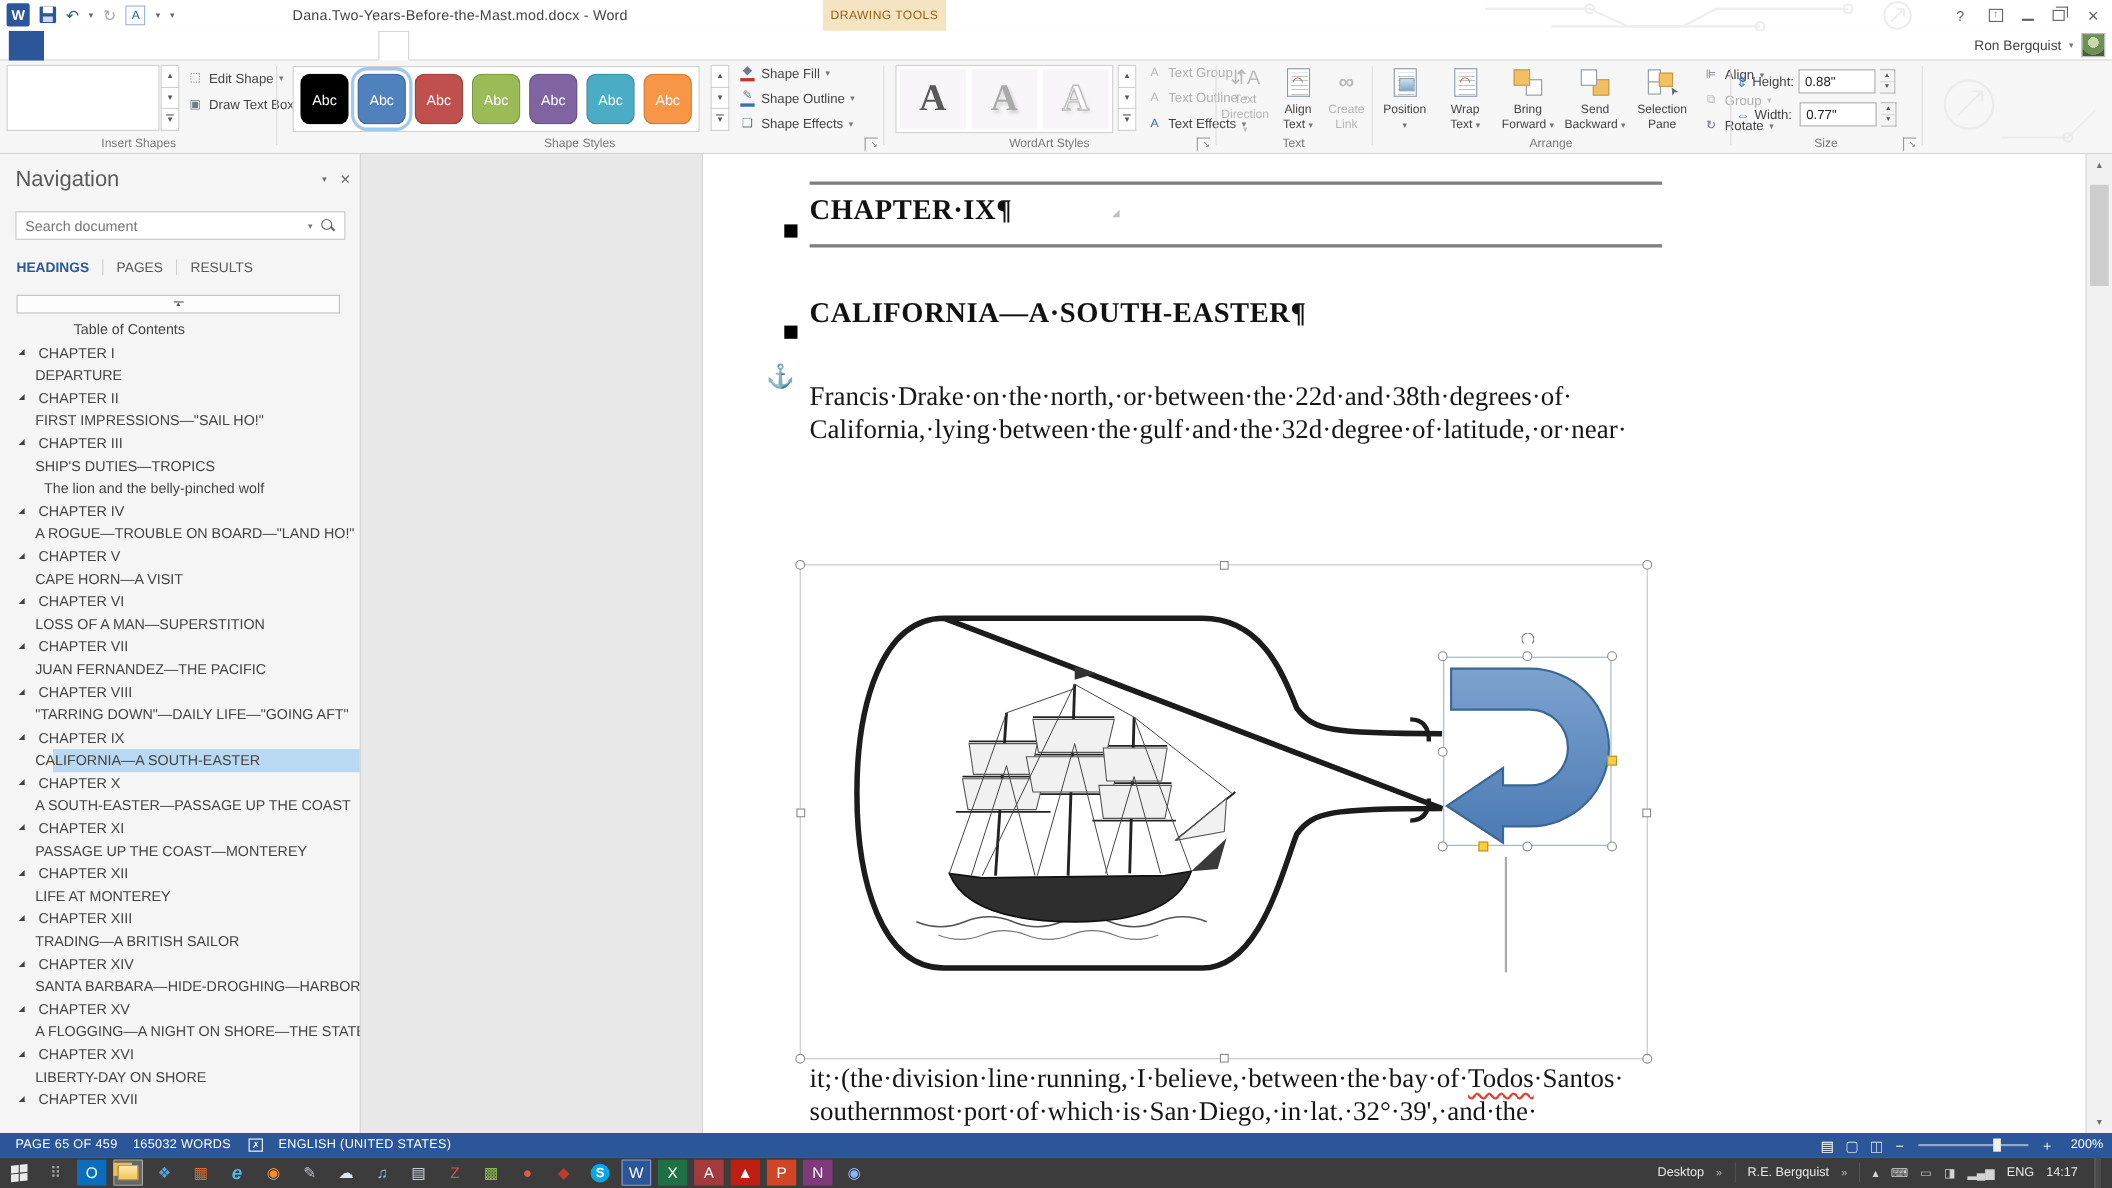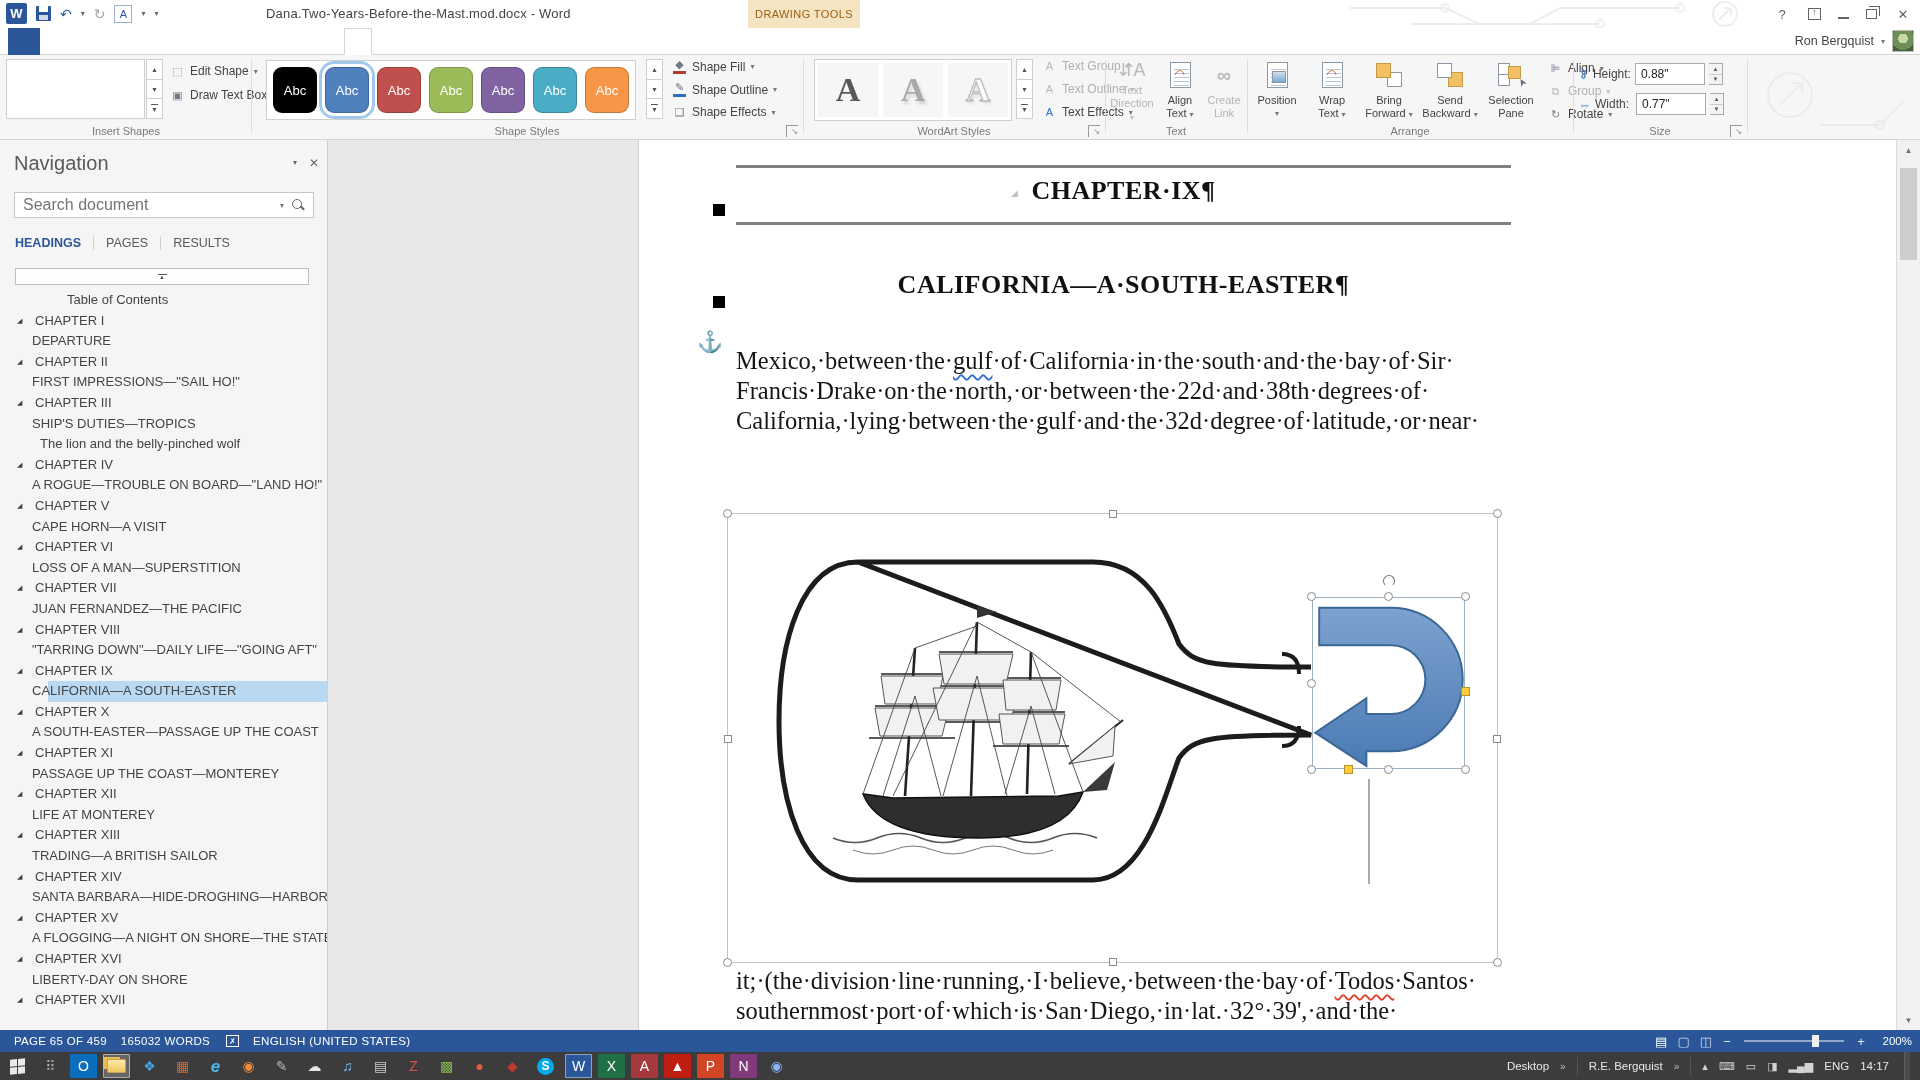--- a/index.html
+++ b/index.html
@@ -80,21 +80,21 @@
   .sizebox{width:70px;height:22px;background:#fff;border:1px solid #ababab;font-size:12px;color:#222;display:flex;align-items:center;padding-left:5px}
   .spin{display:flex;flex-direction:column;width:14px;height:22px;border:1px solid #ababab;border-left:none}
   .spin b{flex:1;font-size:6px;color:#555;display:flex;align-items:center;justify-content:center;background:#f3f3f3}
   .spin b:first-child{border-bottom:1px solid #ccc}
   
   #navpane{position:absolute;left:0;top:140px;width:328px;height:890px;background:#f5f5f5;border-right:1px solid #cfcfcf;z-index:5}
   #nav-title{position:absolute;left:14px;top:12px;font-size:20px;color:#5a5a5a;font-weight:400}
   #nav-close{position:absolute;right:8px;top:16px;font-size:12px;color:#666}
   #nav-pin{position:absolute;right:30px;top:18px;font-size:8px;color:#666}
   #nav-search{position:absolute;left:14px;top:52px;width:300px;height:26px;background:#fff;border:1px solid #c6c6c6;display:flex;align-items:center}
-  #nav-search input{flex:1;border:none;outline:none;font-size:16px;color:#555;padding:0 8px;font-family:"Liberation Sans",sans-serif;background:transparent}
+  #nav-search input{flex:1;border:none;outline:none;font-size:13px;color:#555;padding:0 8px;font-family:"Liberation Sans",sans-serif;background:transparent}
   .mag{width:13px;height:13px;position:relative;margin-right:8px}
   .mag::before{content:"";position:absolute;left:0;top:0;width:8px;height:8px;border:1.6px solid #666;border-radius:50%}
   .mag::after{content:"";position:absolute;left:8px;top:8px;width:5px;height:1.6px;background:#666;transform:rotate(45deg)}
   #nav-tabs{position:absolute;left:15px;top:96px;display:flex;gap:0;font-size:12.5px;color:#595959;align-items:center}
   #nav-tabs .ntab{padding:0 12px 6px 0}
   #nav-tabs .ntab.on{color:#2b579a;font-weight:bold}
   #nav-tabs .nsep{width:1px;height:14px;background:#d0d0d0;margin:0 12px 6px 0}
   #jumpbar{position:absolute;left:15px;top:128px;width:294px;height:17px;border:1px solid #c0c0c0;background:#fdfdfd;display:flex;align-items:center;justify-content:center;flex-direction:column}
   #jumpbar .t{width:9px;border-top:1.5px solid #555}
   #jumpbar .a{font-size:6px;color:#555;line-height:5px}
@@ -105,21 +105,21 @@
   .navitem.lvl1 .tri{display:inline}
   .navitem.lvl2{padding-left:32px}
   .navitem.lvl3{padding-left:40px}
   .navitem.toc{padding-left:67px}
   .navitem.sel{background:linear-gradient(to right,transparent 48px,#b9d8f1 48px)}
   
   #canvas{position:absolute;left:328px;top:140px;width:1568px;height:890px;background:#e8e8e8}
   #page{position:absolute;left:638px;top:140px;width:1258px;height:890px;background:#fff;border-left:1px solid #d0d0d0;overflow:hidden;z-index:2}
   .docserif{font-family:"Liberation Serif",serif;color:#161616}
   .rule{position:absolute;left:97px;width:775px;height:3px;background:#7f7f7f}
-  .dochead{position:absolute;left:97px;width:775px;text-align:center;font-family:"Liberation Serif",serif;font-weight:bold;font-size:26px;color:#111;letter-spacing:.5px}
+  .dochead{position:absolute;left:97px;width:775px;text-align:left;font-family:"Liberation Serif",serif;font-weight:bold;font-size:26px;color:#111;letter-spacing:.5px}
   .sqmark{position:absolute;left:74px;width:12px;height:12px;background:#000}
   .hcollapse{position:absolute;font-size:9px;color:#c0c0c0}
   #anchor-ic{position:absolute;left:58px;top:190px;font-size:21px;color:#3a76b7}
   .bodyline{font-size:24.5px;line-height:30px;white-space:nowrap}
   #para1{position:absolute;left:97px;top:206px;width:800px}
   #para2{position:absolute;left:97px;top:826px;width:800px}
   .indent1{padding-left:97px}
   .wavy-b{text-decoration:underline;text-decoration-style:wavy;text-decoration-color:#2f6fd6;text-decoration-thickness:1.6px;text-underline-offset:5px}
   .wavy-r{text-decoration:underline;text-decoration-style:wavy;text-decoration-color:#e0402f;text-decoration-thickness:1.6px;text-underline-offset:5px}
   
@@ -647,21 +647,20 @@
   <div class="dochead" style="top:36px">CHAPTER·IX¶</div>
   <div class="rule" style="top:82px"></div>
   <div class="sqmark" style="top:64px"></div>
 
   <div class="dochead" style="top:130px">CALIFORNIA—A·SOUTH-EASTER¶</div>
   <div class="sqmark" style="top:156px"></div>
 
   <span id="anchor-ic">⚓</span>
 
   <div id="para1" class="docserif">
-    <div class="bodyline"><span>Mexico,·between·the·</span><span class="wavy-b">gulf</span><span>·of·California·in·the·south·and·the·bay·of·Sir·</span></div>
     <div class="bodyline">Francis·Drake·on·the·north,·or·between·the·22d·and·38th·degrees·of·</div>
     <div class="bodyline">California,·lying·between·the·gulf·and·the·32d·degree·of·latitude,·or·near·</div>
   </div>
 
   <div id="pic">
     <svg width="580" height="340" style="position:absolute;left:35px;top:42px" viewBox="0 0 580 340">
       <g fill="none" stroke="#1c1c1c" stroke-width="5">
         <path d="M95,12 H330 C382,12 402,58 416,94 C431,114 446,117 548,117 M548,185 C446,185 431,188 416,208 C402,244 382,330 330,330 H95 C38,330 16,250 16,171 C16,92 38,12 95,12 Z" transform="translate(0,-6)"></path>
         <path d="M519,104 C530,104 536,110 536,124 M519,196 C530,196 536,190 536,176" stroke-width="4" transform="translate(0,-6)"></path>
       </g>

